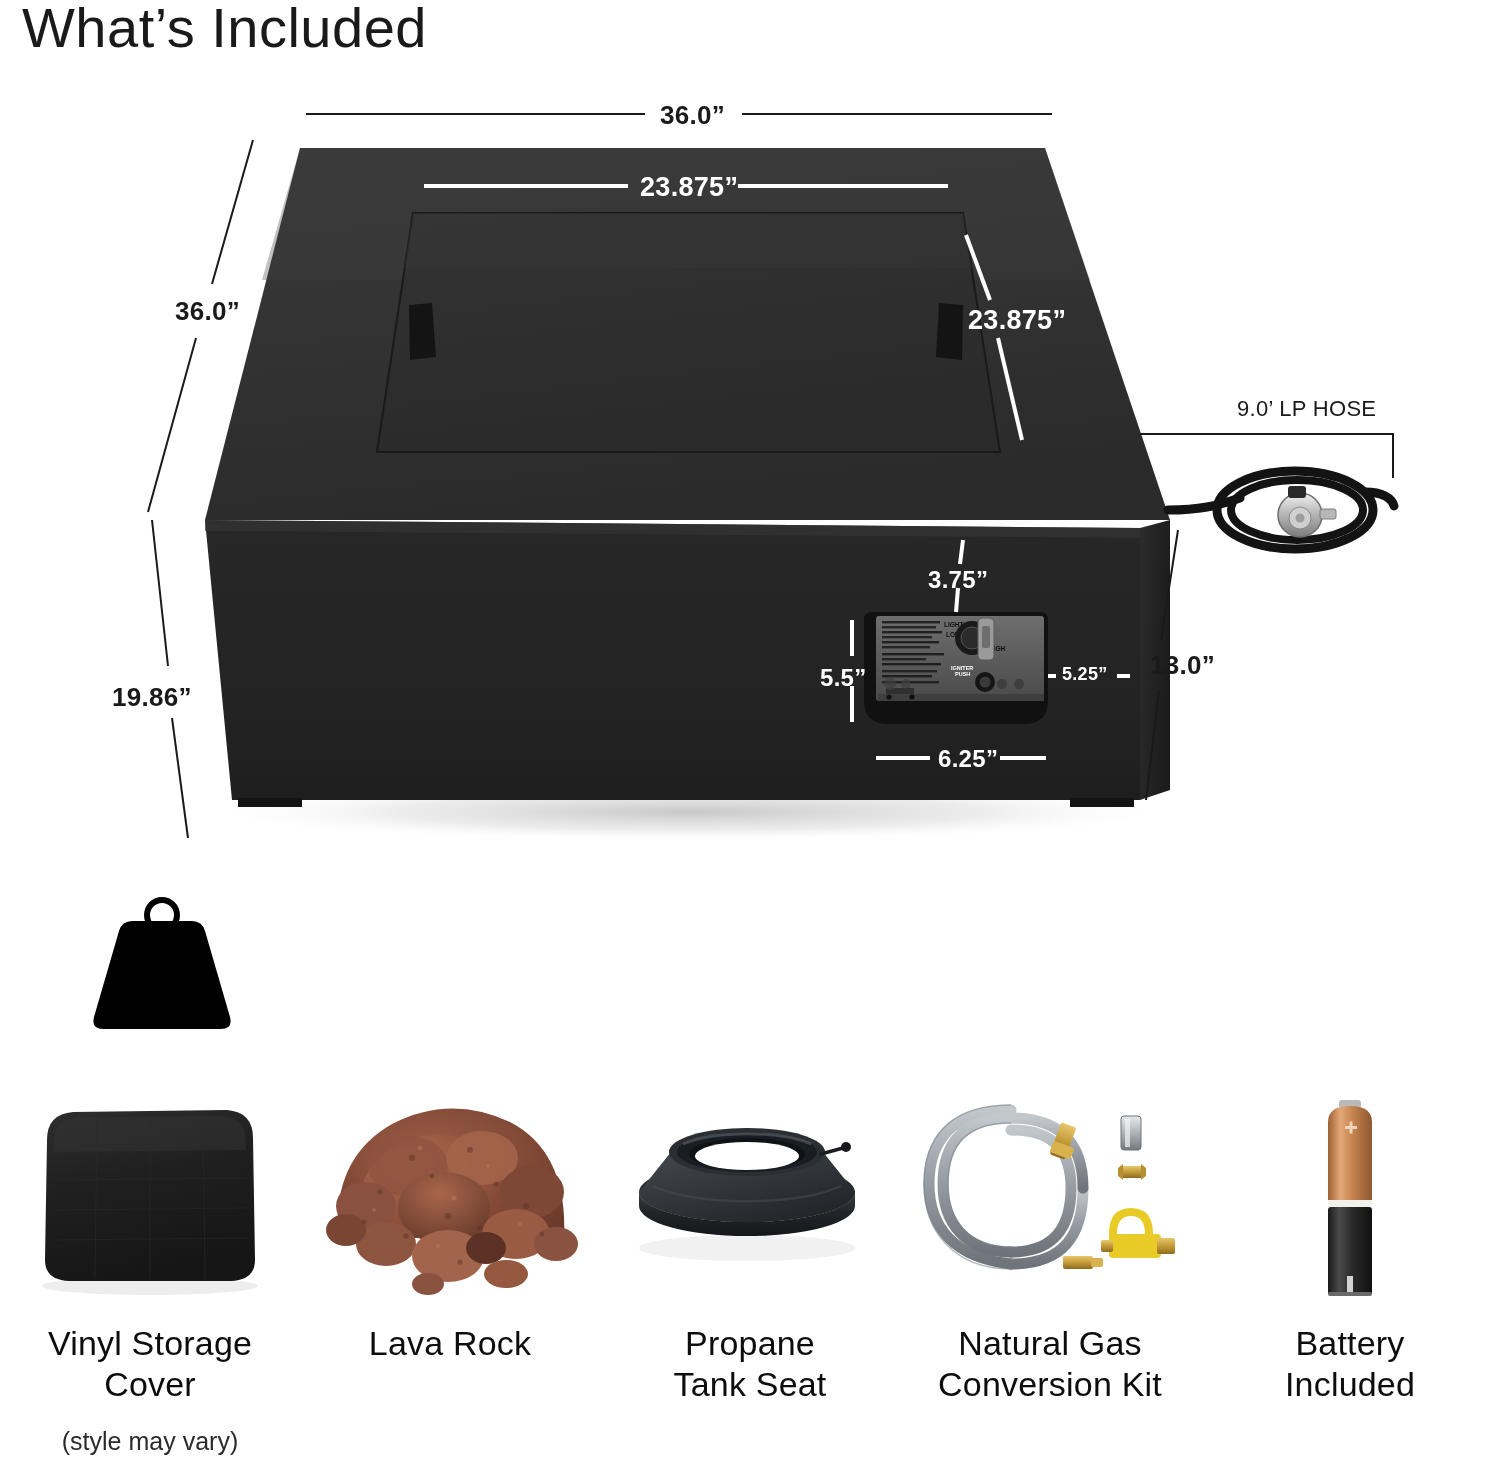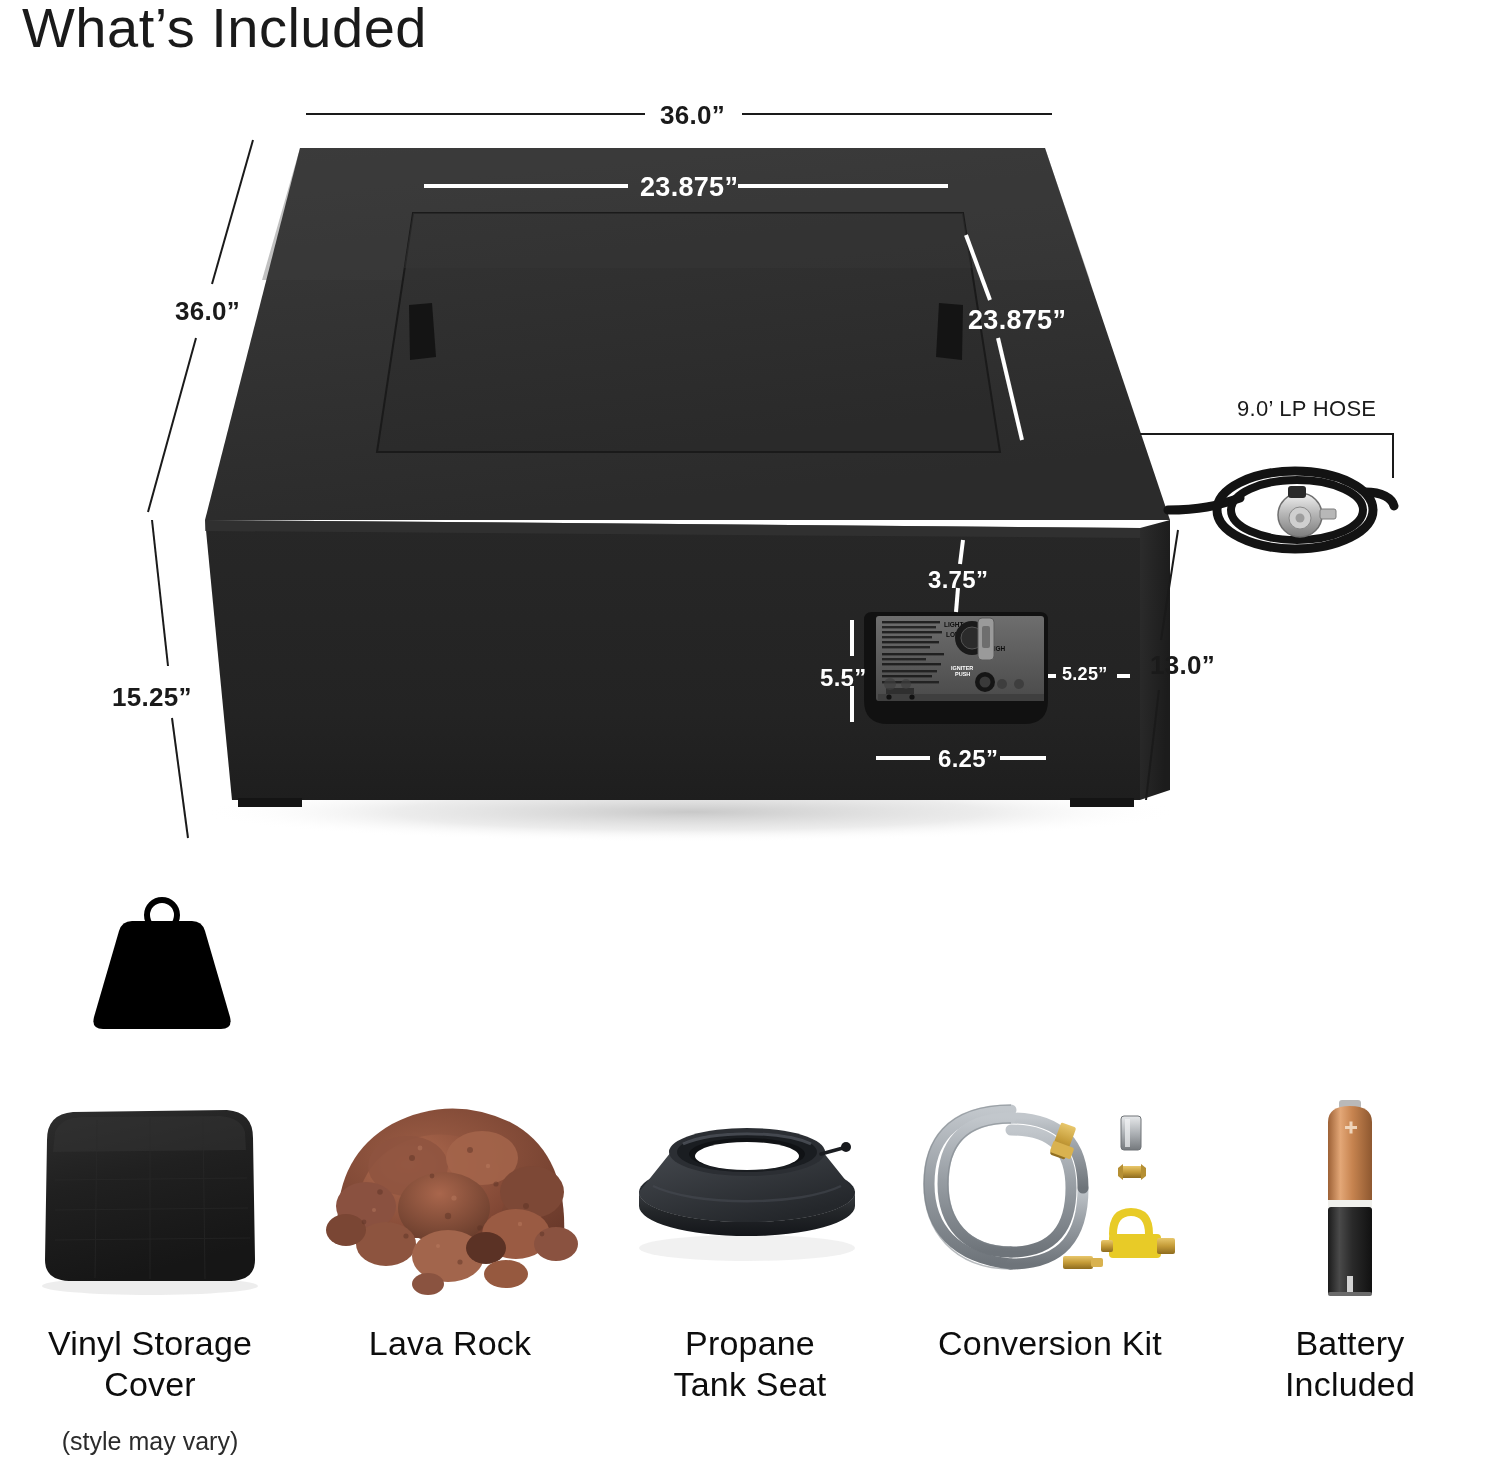--- a/index.html
+++ b/index.html
@@ -260,21 +260,21 @@
 
       <path d="M876,758 L930,758"></path>
       <path d="M1000,758 L1046,758"></path>
     </g>
   </svg>
 
   <div class="dim dark" style="left:660px; top:100px; font-size:26px;">36.0”</div>
   <div class="dim dark" style="left:175px; top:296px; font-size:26px;">36.0”</div>
   <div class="dim light" style="left:640px; top:172px; font-size:27px;">23.875”</div>
   <div class="dim light" style="left:968px; top:305px; font-size:27px;">23.875”</div>
-  <div class="dim dark" style="left:112px; top:682px; font-size:26px;">15.25”</div>
+  <div class="dim dark" style="left:112px; top:682px; font-size:26px;">19.86”</div>
   <div class="dim light" style="left:928px; top:566px; font-size:24px;text-align:center;">3.75”</div>
   <div class="dim light" style="left:820px; top:664px; font-size:24px;">5.5”</div>
   <div class="dim light" style="left:1062px; top:664px; font-size:18px;">5.25”</div>
   <div class="dim light" style="left:938px; top:745px; font-size:24px;">6.25”</div>
   <div class="dim dark" style="left:1150px; top:650px; font-size:26px;">13.0”</div>
   <div class="dim dark" style="left:1237px; top:396px; font-size:22px; font-weight:500;">9.0’ LP HOSE</div>
 </div>
 
 <div id="weight-badge">
   <svg width="180" height="165" viewBox="0 0 180 165">
@@ -475,20 +475,21 @@
 
         <g>
           <path d="M198,146 q0,-22 18,-22 q18,0 18,22" fill="none" stroke="#e8cb27" stroke-width="8" stroke-linecap="round"></path>
           <rect x="194" y="146" width="52" height="24" rx="4" fill="#e8cb27"></rect>
           <rect x="242" y="150" width="18" height="16" rx="2" fill="url(#brassG)"></rect>
           <rect x="186" y="152" width="12" height="12" rx="2" fill="url(#brassG)"></rect>
         </g>
       </svg>
     </div>
     <div class="item-caption">
+      <div>Natural Gas</div>
       <div>Conversion Kit</div>
     </div>
   </div>
 
   <div class="item">
     <div class="item-art">
       <svg width="110" height="215" viewBox="0 0 110 215">
         <defs>
           <linearGradient id="battCopper" x1="0" y1="0" x2="1" y2="0">
             <stop offset="0%" stop-color="#9d6136"></stop>

